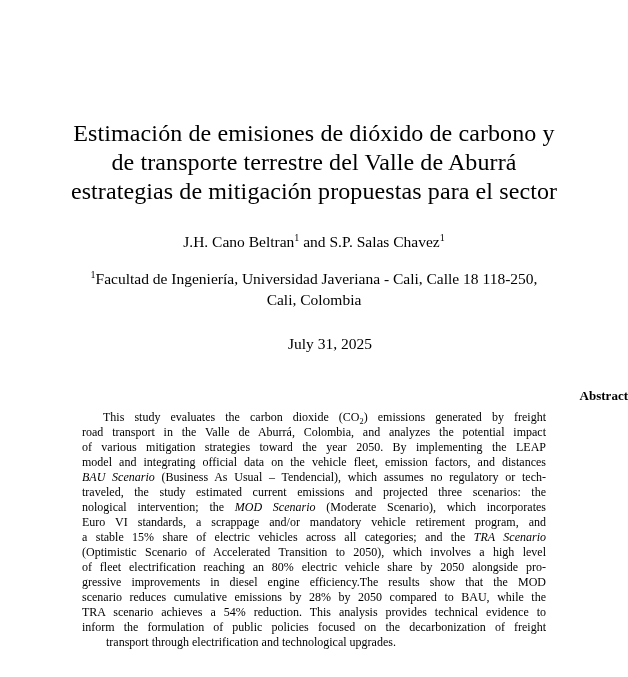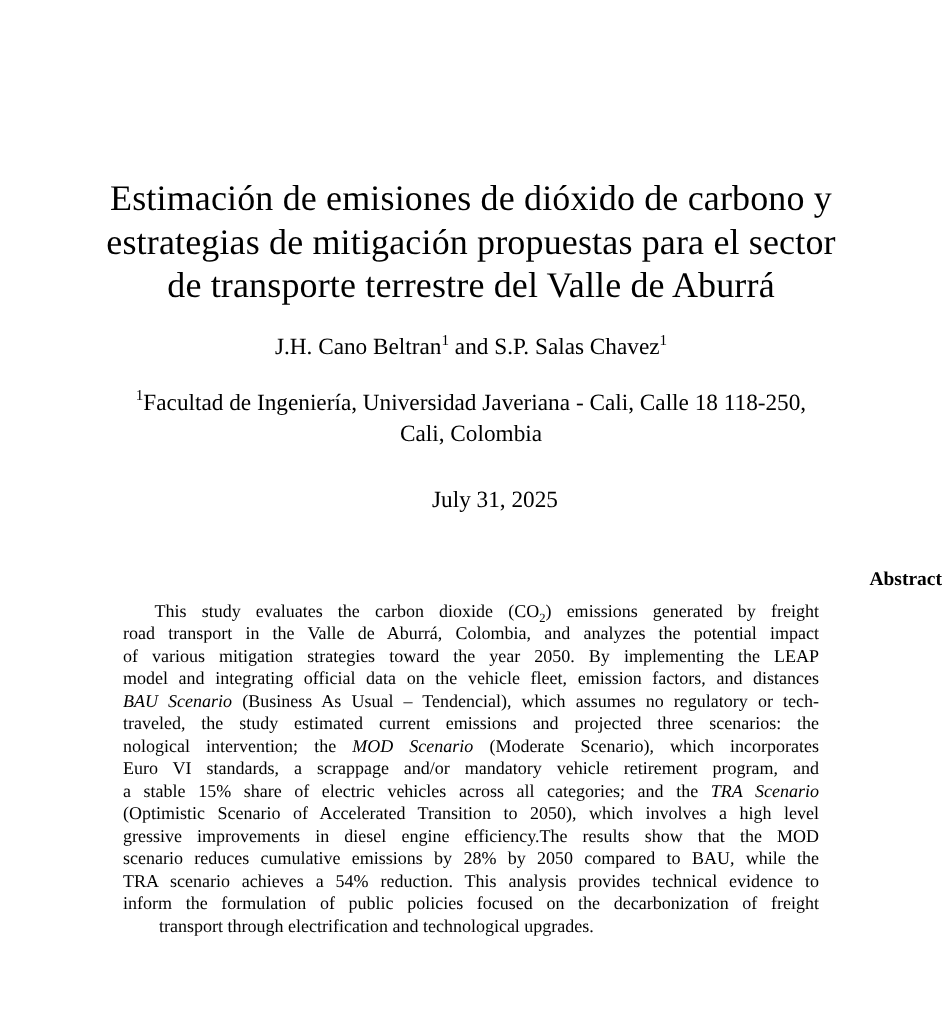--- a/index.html
+++ b/index.html
@@ -22,21 +22,21 @@
   .title {
     margin: 119px auto 0 auto;
     width: 560px;
     font-size: 24px;
     line-height: 29px;
     font-weight: normal;
     text-align: center;
     letter-spacing: 0.1px;
   }
   .authors {
-    margin-top: 16px;
+    margin-top: 26px;
     text-align: center;
     font-size: 15.5px;
     line-height: 20px;
   }
   .authors sup, .affiliation sup {
     font-size: 65%;
     line-height: 0;
   }
   .affiliation {
     margin-top: 16px;
@@ -84,22 +84,22 @@
     line-height: 0;
   }
 </style>
 </head>
 <body>
 
 <div class="page">
 
   <h1 class="title">
     <div class="title-line">Estimación de emisiones de dióxido de carbono y</div>
+    <div class="title-line">de transporte terrestre del Valle de Aburrá</div>
     <div class="title-line">estrategias de mitigación propuestas para el sector</div>
-    <div class="title-line">de transporte terrestre del Valle de Aburrá</div>
   </h1>
 
   <div class="authors"><span>J.H. Cano Beltran</span><sup>1</sup><span> and S.P. Salas Chavez</span><sup>1</sup></div>
 
   <div class="affiliation">
     <div class="affil-line"><sup>1</sup><span>Facultad de Ingeniería, Universidad Javeriana - Cali, Calle 18 118-250,</span></div>
     <div class="affil-line">Cali, Colombia</div>
   </div>
 
   <div class="date">July 31, 2025</div>
@@ -110,20 +110,21 @@
         <div class="abs-line first"><span>This study evaluates the carbon dioxide (CO</span><sub class="sub">2</sub><span>) emissions generated by freight</span></div>
         <div class="abs-line"><span>road transport in the Valle de Aburrá, Colombia, and analyzes the potential impact</span></div>
         <div class="abs-line"><span>of various mitigation strategies toward the year 2050. By implementing the LEAP</span></div>
         <div class="abs-line"><span>model and integrating official data on the vehicle fleet, emission factors, and distances</span></div>
         <div class="abs-line"><span class="it">BAU Scenario</span><span> (Business As Usual – Tendencial), which assumes no regulatory or tech-</span></div>
         <div class="abs-line"><span>traveled, the study estimated current emissions and projected three scenarios: the</span></div>
         <div class="abs-line"><span>nological intervention; the </span><span class="it">MOD Scenario</span><span> (Moderate Scenario), which incorporates</span></div>
         <div class="abs-line"><span>Euro VI standards, a scrappage and/or mandatory vehicle retirement program, and</span></div>
         <div class="abs-line"><span>a stable 15% share of electric vehicles across all categories; and the </span><span class="it">TRA Scenario</span></div>
         <div class="abs-line"><span>(Optimistic Scenario of Accelerated Transition to 2050), which involves a high level</span></div>
+        <div class="abs-line"><span>of fleet electrification reaching an 80% electric vehicle share by 2050 alongside pro-</span></div>
         <div class="abs-line"><span>gressive improvements in diesel engine efficiency.The results show that the MOD</span></div>
         <div class="abs-line"><span>scenario reduces cumulative emissions by 28% by 2050 compared to BAU, while the</span></div>
         <div class="abs-line"><span>TRA scenario achieves a 54% reduction. This analysis provides technical evidence to</span></div>
         <div class="abs-line"><span>inform the formulation of public policies focused on the decarbonization of freight</span></div>
         <div class="abs-line last"><span>transport through electrification and technological upgrades.</span></div>
       </div>
   </div>
 
 </div>
 

